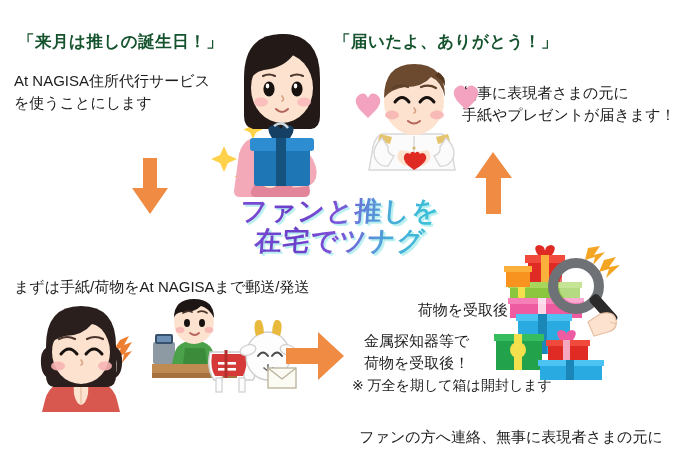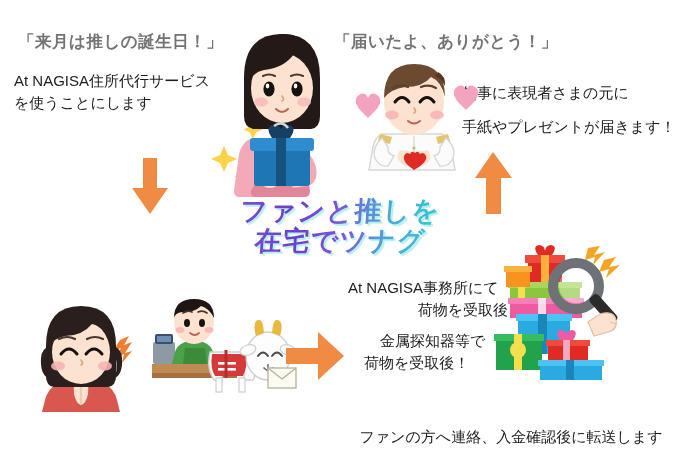--- a/index.html
+++ b/index.html
@@ -13,21 +13,21 @@
   }
   .stage{position:relative;width:684px;height:456px;}
   .abs{position:absolute;}
 
   
   .quote{
     font-weight:bold;
     font-size:16.5px;
     letter-spacing:0.5px;
     white-space:nowrap;
-    color:#737373;
+    color:#14532d;
   }
   .body-text{
     font-size:15px;
     line-height:22px;
     color:#1d1d1d;
     white-space:nowrap;
   }
 
   
   .logo{
@@ -67,21 +67,21 @@
 <div class="stage">
 
   <div class="abs quote" style="left:18px;top:31px;">「来月は推しの誕生日！」</div>
 
   <div class="abs body-text" style="left:14px;top:70px;text-align:right;">At NAGISA住所代行サービス</div>
   <div class="abs body-text" style="left:14px;top:92px;width:208px;">を使うことにします</div>
 
   <div class="abs quote" style="left:334px;top:31px;">「届いたよ、ありがとう！」</div>
 
   <div class="abs body-text" style="left:462px;top:82px;">無事に表現者さまの元に</div>
-  <div class="abs body-text" style="left:462px;top:116px;">手紙やプレゼントが届きます！</div>
+  <div class="abs body-text" style="left:462px;top:104px;">手紙やプレゼントが届きます！</div>
 
   <div class="ill" style="left:196px;top:26px;">
     <svg width="140" height="180" viewBox="0 0 140 180">
 
       <g fill="#ffd24a">
         <path d="M28 120 l4 9 9 4 -9 4 -4 9 -4 -9 -9 -4 9 -4z"></path>
         <path d="M57 94 l3 6.5 6.5 3 -6.5 3 -3 6.5 -3 -6.5 -6.5 -3 6.5 -3z"></path>
         <path d="M46 143 l2.4 5.2 5.2 2.4 -5.2 2.4 -2.4 5.2 -2.4 -5.2 -5.2 -2.4 5.2 -2.4z"></path>
       </g>
 
@@ -180,20 +180,21 @@
     </svg>
   </div>
 
   <div class="logo-wrap" style="left:236px;top:196px;width:208px;">
     <div class="logo-shadow" style="width:208px;">ファンと推しを</div>
     <div class="logo" style="width:208px;left:0;top:0;">ファンと推しを</div>
     <div class="logo-shadow" style="width:208px;top:32px;">在宅でツナグ</div>
     <div class="logo" style="width:208px;left:0;top:30px;">在宅でツナグ</div>
   </div>
 
+  <div class="abs body-text" style="left:14px;top:276px;">まずは手紙/荷物をAt NAGISAまで郵送/発送</div>
 
   <div class="ill" style="left:28px;top:302px;">
     <svg width="120" height="110" viewBox="0 0 120 110">
 
       <g fill="#ef7f30">
         <path d="M92 38 l9 -4 l-5 9 l8 -3 l-7 11 l7 -2 l-10 12 l2 -9 l-8 4 l5 -10 l-8 3z"></path>
       </g>
 
       <path d="M30 82 q-10 4 -13 16 l-3 12 l78 0 l-3 -12 q-3 -12 -13 -16z" fill="#d8574f"></path>
 
@@ -283,27 +284,27 @@
       </g>
     </svg>
   </div>
 
   <div class="abs" style="left:286px;top:332px;">
     <svg width="58" height="48" viewBox="0 0 58 48">
       <path d="M0 16 l32 0 l0 -16 l26 24 l-26 24 l0 -16 l-32 0z" fill="#ef8b43"></path>
     </svg>
   </div>
 
-  <div class="abs body-text" style="left:348px;top:277px;">At NAGISA事務所にて</div>
   <div class="abs body-text" style="left:348px;top:299px;width:160px;text-align:right;">荷物を受取後</div>
 
-  <div class="abs body-text" style="left:364px;top:330px;margin-left:16px;">金属探知器等で</div>
+  <div class="abs body-text" style="left:364px;top:330px;">金属探知器等で</div>
   <div class="abs body-text" style="left:364px;top:352px;">荷物を受取後！</div>
-
-  <div class="abs body-text" style="left:346px;top:426px;width:330px;text-align:center;">ファンの方へ連絡、入金確認後に転送します</div>
+  <div class="abs body-text" style="left:352px;top:374px;font-size:14px;">※ 万全を期して箱は開封します</div>
+
+  <div class="abs body-text" style="left:346px;top:426px;width:330px;text-align:center;">ファンの方へ連絡、無事に表現者さまの元に</div>
 
   <div class="ill" style="left:488px;top:246px;">
     <svg width="130" height="136" viewBox="0 0 130 136">
 
       <g fill="#f5a524">
         <path d="M100 2 l12 -2 l-6 9 l11 -3 l-12 13 l2 -8 l-10 3z"></path>
         <path d="M116 14 l12 -3 l-7 10 l11 -2 l-14 13 l3 -9 l-10 3z"></path>
       </g>
 
       <rect x="40" y="14" width="34" height="26" fill="#e02b25"></rect>

